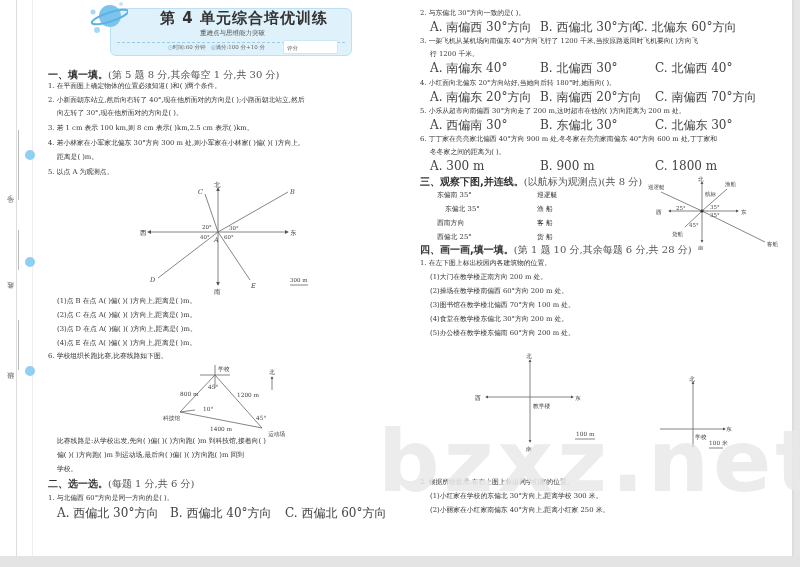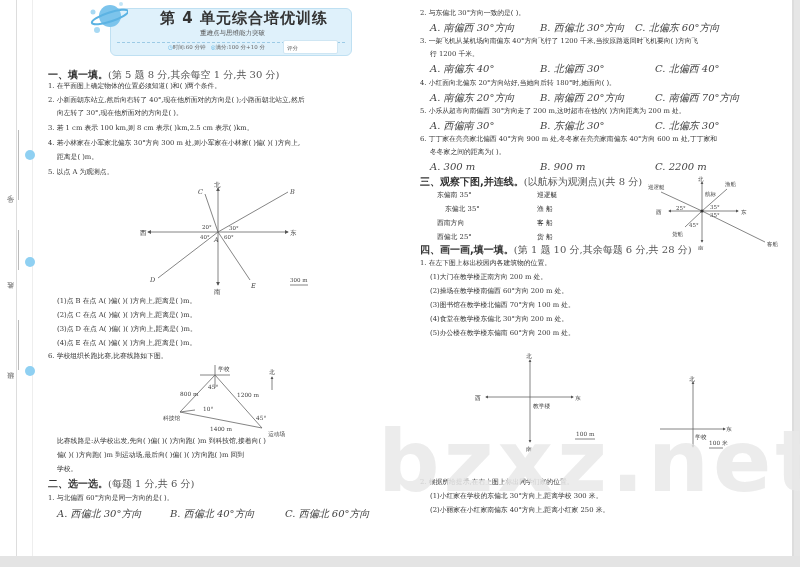--- a/index.html
+++ b/index.html
@@ -17,21 +17,21 @@
   .banner .dash{position:absolute;left:6px;right:6px;top:33px;border-top:1px dashed #9ccbe6;}
   .planet{position:absolute;left:88px;top:2px;width:40px;height:32px;}
   .banner-title{position:absolute;left:160px;top:9px;font-family:"DejaVu Sans","Liberation Sans",sans-serif;font-weight:bold;font-size:15px;color:#333;letter-spacing:1px;}
   .banner-sub{position:absolute;left:200px;top:29px;font-family:"DejaVu Sans",sans-serif;font-size:6.5px;color:#555;}
   .banner-meta{position:absolute;left:168px;top:44px;font-size:5.5px;color:#666;}
   .score-box{position:absolute;left:283px;top:40px;width:55px;height:14px;background:#fff;border:1px solid #cfe6f3;border-radius:2px;font-size:5.5px;color:#666;padding-left:3px;line-height:14px;box-sizing:border-box;}
 
   .t{position:absolute;font-size:6.8px;line-height:9px;white-space:nowrap;color:#333;}
   .sec{font-family:"DejaVu Sans",sans-serif;font-weight:bold;font-size:10px;}
   .sec span.note{font-weight:normal;font-family:"DejaVu Serif",serif;color:#555;}
-  .opt{font-size:10px;color:#444;font-style:italic;}
+  .opt{font-size:12px;color:#444;}
 
   svg text{font-family:"DejaVu Serif",serif;}
   .wm{position:absolute;left:378px;top:418px;font-family:"DejaVu Sans","Liberation Sans",sans-serif;font-weight:bold;font-size:86px;color:#e9e9e9;letter-spacing:4px;opacity:.85;pointer-events:none;line-height:86px;}
 </style>
 </head>
 <body>
 
 <div class="page">
 
   <div class="binding">
@@ -175,21 +175,21 @@
 
   <div class="t" style="left:420px;top:107px">5. 小乐从超市向南偏西 30°方向走了 200 m,这时超市在他的(      )方向距离为 200 m 处。</div>
   <div class="t opt" style="left:430px;top:121px">A. 西偏南 30°</div>
   <div class="t opt" style="left:540px;top:121px">B. 东偏北 30°</div>
   <div class="t opt" style="left:655px;top:121px">C. 北偏东 30°</div>
 
   <div class="t" style="left:420px;top:135px">6. 丁丁家在亮亮家北偏西 40°方向 900 m 处,冬冬家在亮亮家南偏东 40°方向 600 m 处,丁丁家和</div>
   <div class="t" style="left:430px;top:148px">冬冬家之间的距离为(      )。</div>
   <div class="t opt" style="left:430px;top:162px">A. 300 m</div>
   <div class="t opt" style="left:540px;top:162px">B. 900 m</div>
-  <div class="t opt" style="left:655px;top:162px">C. 2200 m</div>
+  <div class="t opt" style="left:655px;top:162px">C. 1800 m</div>
 
   <div class="t sec" style="left:420px;top:177px"><span>三、观察下图,并连线。</span><span class="note">(以航标为观测点)(共 8 分)</span></div>
   <div class="t" style="left:437px;top:191px">东偏南 35°</div>
   <div class="t" style="left:445px;top:205px">东偏北 35°</div>
   <div class="t" style="left:437px;top:219px">西南方向</div>
   <div class="t" style="left:437px;top:233px">西偏北 25°</div>
   <div class="t" style="left:537px;top:191px">巡逻艇</div>
   <div class="t" style="left:537px;top:205px">渔    船</div>
   <div class="t" style="left:537px;top:219px">客    船</div>
   <div class="t" style="left:537px;top:233px">货    船</div>

